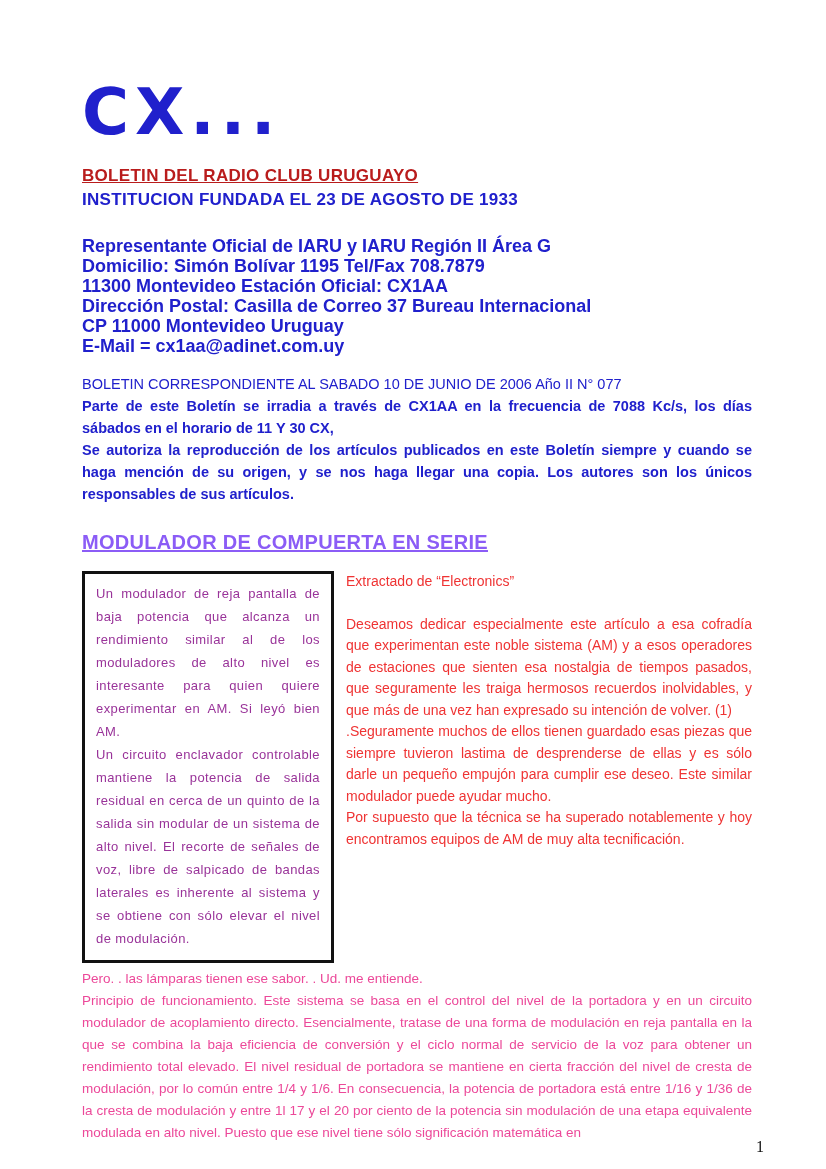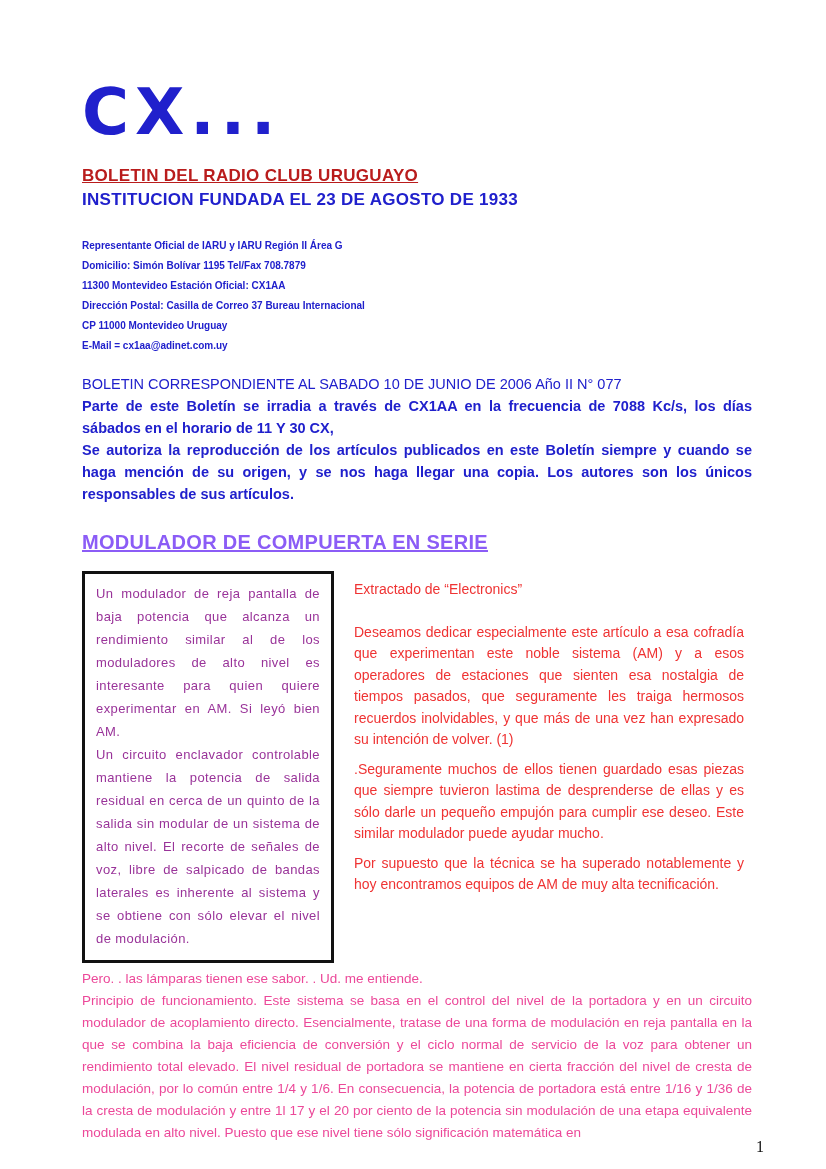--- a/index.html
+++ b/index.html
@@ -23,21 +23,21 @@
     color:#2020cc;
   }
   .title{
     font-size:17px;font-weight:bold;color:#b91c1c;
     text-decoration:underline;line-height:23px;letter-spacing:.3px;
   }
   .subtitle{
     font-size:17px;font-weight:bold;color:#2020cc;
     line-height:23px;letter-spacing:.3px;margin-top:1px;
   }
-  .contact{margin-top:25px;color:#2020cc;font-weight:bold;font-size:10px;line-height:20px;}
+  .contact{margin-top:25px;color:#2020cc;font-weight:bold;font-size:18px;line-height:20px;}
   .contact p{margin:0;}
 
   .issue-heading{margin-top:17px;color:#2020cc;font-weight:normal;font-size:14.5px;line-height:22px;}
   .issue-para{margin:0;color:#2020cc;font-weight:bold;font-size:14.5px;line-height:22px;text-align:justify;}
 
   .article-heading{
     margin-top:24px;
     color:#8b5cf6;font-weight:bold;font-size:20px;line-height:27px;
     text-decoration:underline;letter-spacing:.3px;
   }
@@ -49,21 +49,21 @@
   .columns{margin-top:15px;display:flex;gap:12px;align-items:flex-start;}
   .quote-box{
     box-sizing:border-box;width:252px;
     border:3px solid #111111;
     padding:8px 11px 10px 11px;
     color:#993399;font-size:13px;line-height:23px;text-align:justify;
     letter-spacing:.4px;
   }
   .quote-box p{margin:0;}
   .right-col{flex:1;color:#ef3333;font-size:14px;line-height:21.5px;}
-  .right-col p{margin:8px;text-align:justify;}
+  .right-col p{margin:0;text-align:justify;}
   .right-col .source{margin-bottom:21px;text-align:left;}
   .right-col .short{text-align:left;}
 
   .bottom-section{margin-top:5px;color:#ec4899;font-size:13.5px;line-height:22px;}
   .bottom-section p{margin:0;text-align:justify;}
   .bottom-section p.short{text-align:left;}
 
   .page-number{
     position:absolute;right:62px;bottom:13px;
     color:#111111;font-family:"Liberation Serif", serif;font-size:16px;

